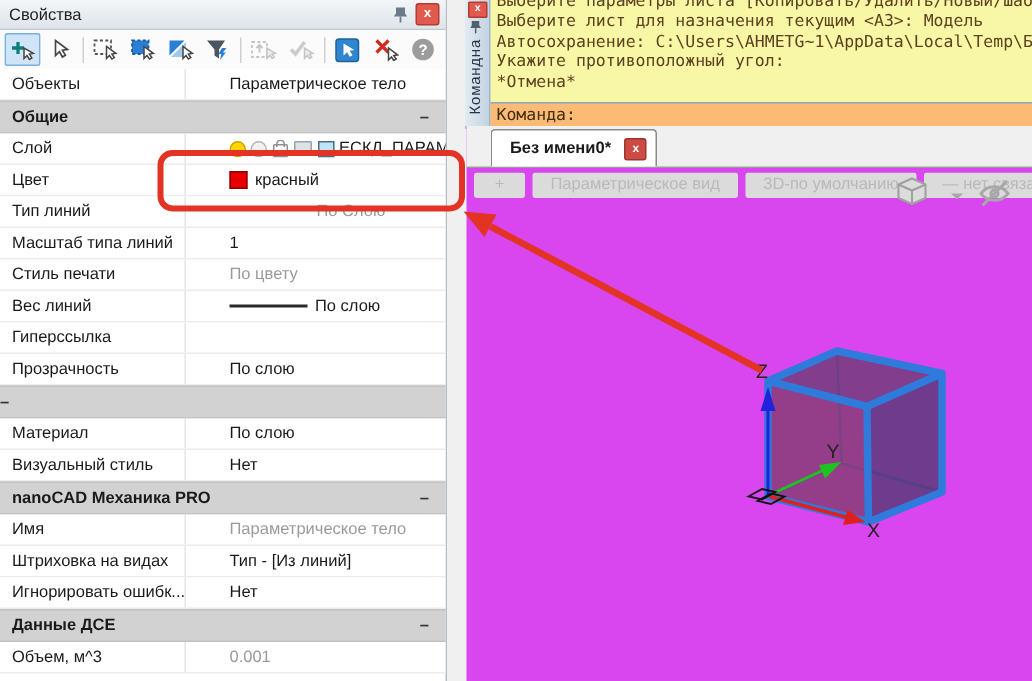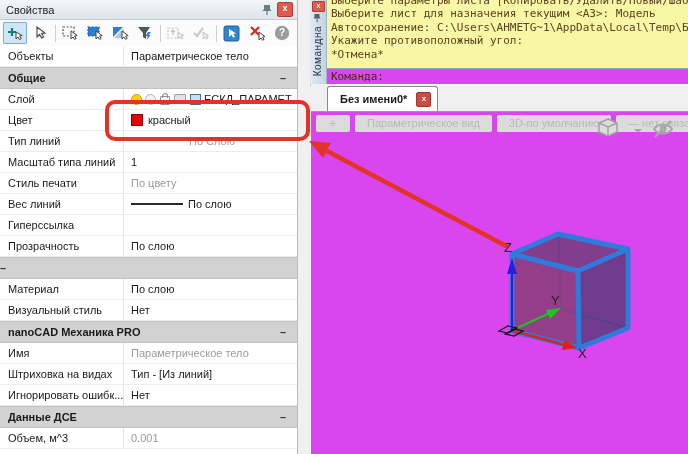--- a/index.html
+++ b/index.html
@@ -12,21 +12,21 @@
           display:flex;align-items:center;padding:0 4px 0 6px;}
   .ptitle .t{flex:1;color:#222;}
   .pinbtn{width:14px;height:14px;display:flex;align-items:center;justify-content:center;margin-right:3px;}
   .closebox{width:14px;height:13px;background:#e2594e;border:1px solid #b23c33;border-radius:2px;
             color:#fff;font-size:9px;line-height:11px;text-align:center;font-weight:bold;}
   .ptoolbar{height:26px;display:flex;align-items:center;gap:1px;padding:0 3px;background:#fbfbfb;border-bottom:1px solid #e3e3e3;}
   .tico{width:24px;height:22px;display:flex;align-items:center;justify-content:center;border-radius:2px;}
   .tico.active{background:#cfe4f7;box-shadow:inset 0 0 0 1px #7ab0e0;}
   .tsep{width:1px;height:17px;background:#cfcfcf;margin:0 2px;}
   .grid{position:absolute;top:46px;left:0;right:0;}
-  .prow{height:20px;display:flex;align-items:center;border-bottom:1px solid #ececec;background:#fff;}
+  .prow{height:20px;display:flex;align-items:center;border-bottom:1px solid #ececec;background:#fff;gap:22px;}
   .plabel{width:115px;padding-left:8px;border-right:1px solid #e4e4e4;white-space:nowrap;overflow:hidden;align-self:stretch;display:flex;align-items:center;}
   .pval{flex:1;padding-left:7px;white-space:nowrap;overflow:hidden;display:flex;align-items:center;}
   .grow{height:20px;display:flex;align-items:center;background:#d2d2d2;border-top:1px solid #c2c2c2;border-bottom:1px solid #c2c2c2;font-weight:bold;}
   .grow .glabel{flex:1;padding-left:8px;}
   .grow .collapse{margin-right:11px;font-weight:bold;color:#333;}
   .muted{color:#9a9a9a;}
   .pval [data-name$="-icon"],.pval [data-name$="-swatch"]{display:inline-block;flex:0 0 auto;}
   [data-name="bulb-icon"]{width:9px;height:9px;background:#ffd400;border:1px solid #c8a400;border-radius:50%;margin-right:3px;}
   [data-name="freeze-icon"]{width:9px;height:9px;background:#f1f1f1;border:1px solid #b5b5b5;border-radius:50%;margin-right:3px;}
   [data-name="lock-icon"]{width:8px;height:7px;border:1px solid #8f8f8f;border-radius:1px;margin:2px 4px 0 1px;position:relative;}
@@ -43,21 +43,21 @@
   .cmdtab .tclose{position:absolute;left:2px;top:1px;width:11px;height:9px;background:#e2594e;border:1px solid #b23c33;
       color:#fff;font-size:7px;line-height:7px;text-align:center;font-weight:bold;border-radius:1px;}
   .cmdtab .tpin{position:absolute;left:3px;top:13px;}
   .cmdtab .vt{position:absolute;top:26px;left:2px;writing-mode:vertical-rl;transform:rotate(180deg);
       font-size:10px;color:#243447;letter-spacing:0.5px;}
   .cmdbody{flex:1;display:flex;flex-direction:column;min-width:0;}
   .console{flex:1;background:#f7f7a6;overflow:hidden;font-family:"DejaVu Sans Mono","Liberation Mono",monospace;
       font-size:11px;color:#5d4120;padding-left:4px;}
   .console .ln{line-height:13.4px;white-space:pre;}
   .console .ln:first-child{margin-top:-6px;}
-  .promptline{height:15px;background:#d946ef;border-top:1px solid #86a7c6;display:flex;align-items:center;
+  .promptline{height:15px;background:#fdba74;border-top:1px solid #86a7c6;display:flex;align-items:center;
       font-family:"DejaVu Sans Mono","Liberation Mono",monospace;font-size:11px;color:#3c2f12;padding-left:4px;}
 
   
   .draw{position:absolute;left:311px;top:84px;width:377px;height:370px;background:#d946ef;}
   .tabbar{position:absolute;top:0;left:0;right:0;height:27px;background:#f0f0f0;border-bottom:1px solid #9a9a9a;}
   .dtab{position:absolute;left:16px;top:2px;height:24px;background:#fff;border:1px solid #8a8a8a;border-bottom:none;
       border-radius:3px 3px 0 0;display:flex;align-items:center;padding:0 6px 0 12px;font-weight:bold;z-index:2;}
   .dtab .tabclose{width:13px;height:13px;background:#cc4b44;border:1px solid #9e352f;border-radius:2px;color:#fff;
       font-size:8px;line-height:11px;text-align:center;font-weight:bold;margin-left:9px;}
   .vtools{position:absolute;top:31px;left:5px;right:0;height:17px;display:flex;gap:5px;overflow:hidden;}

